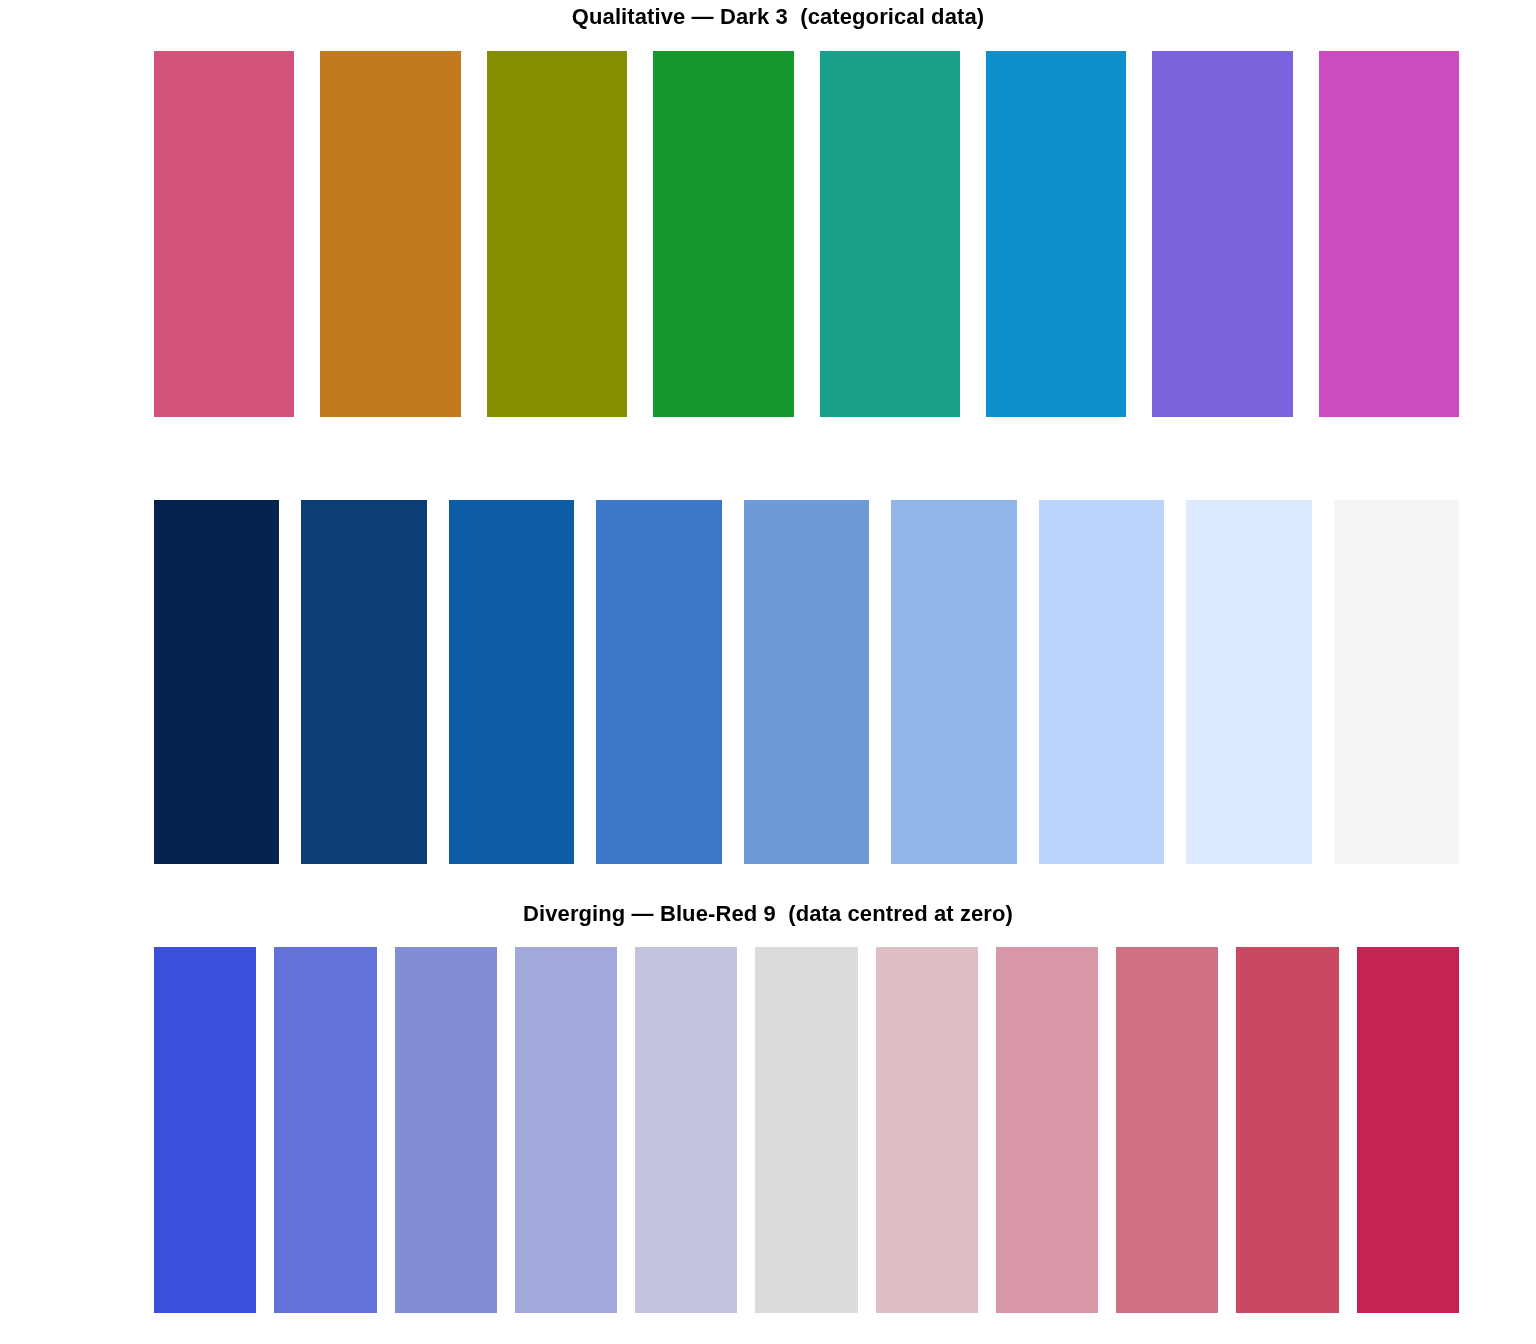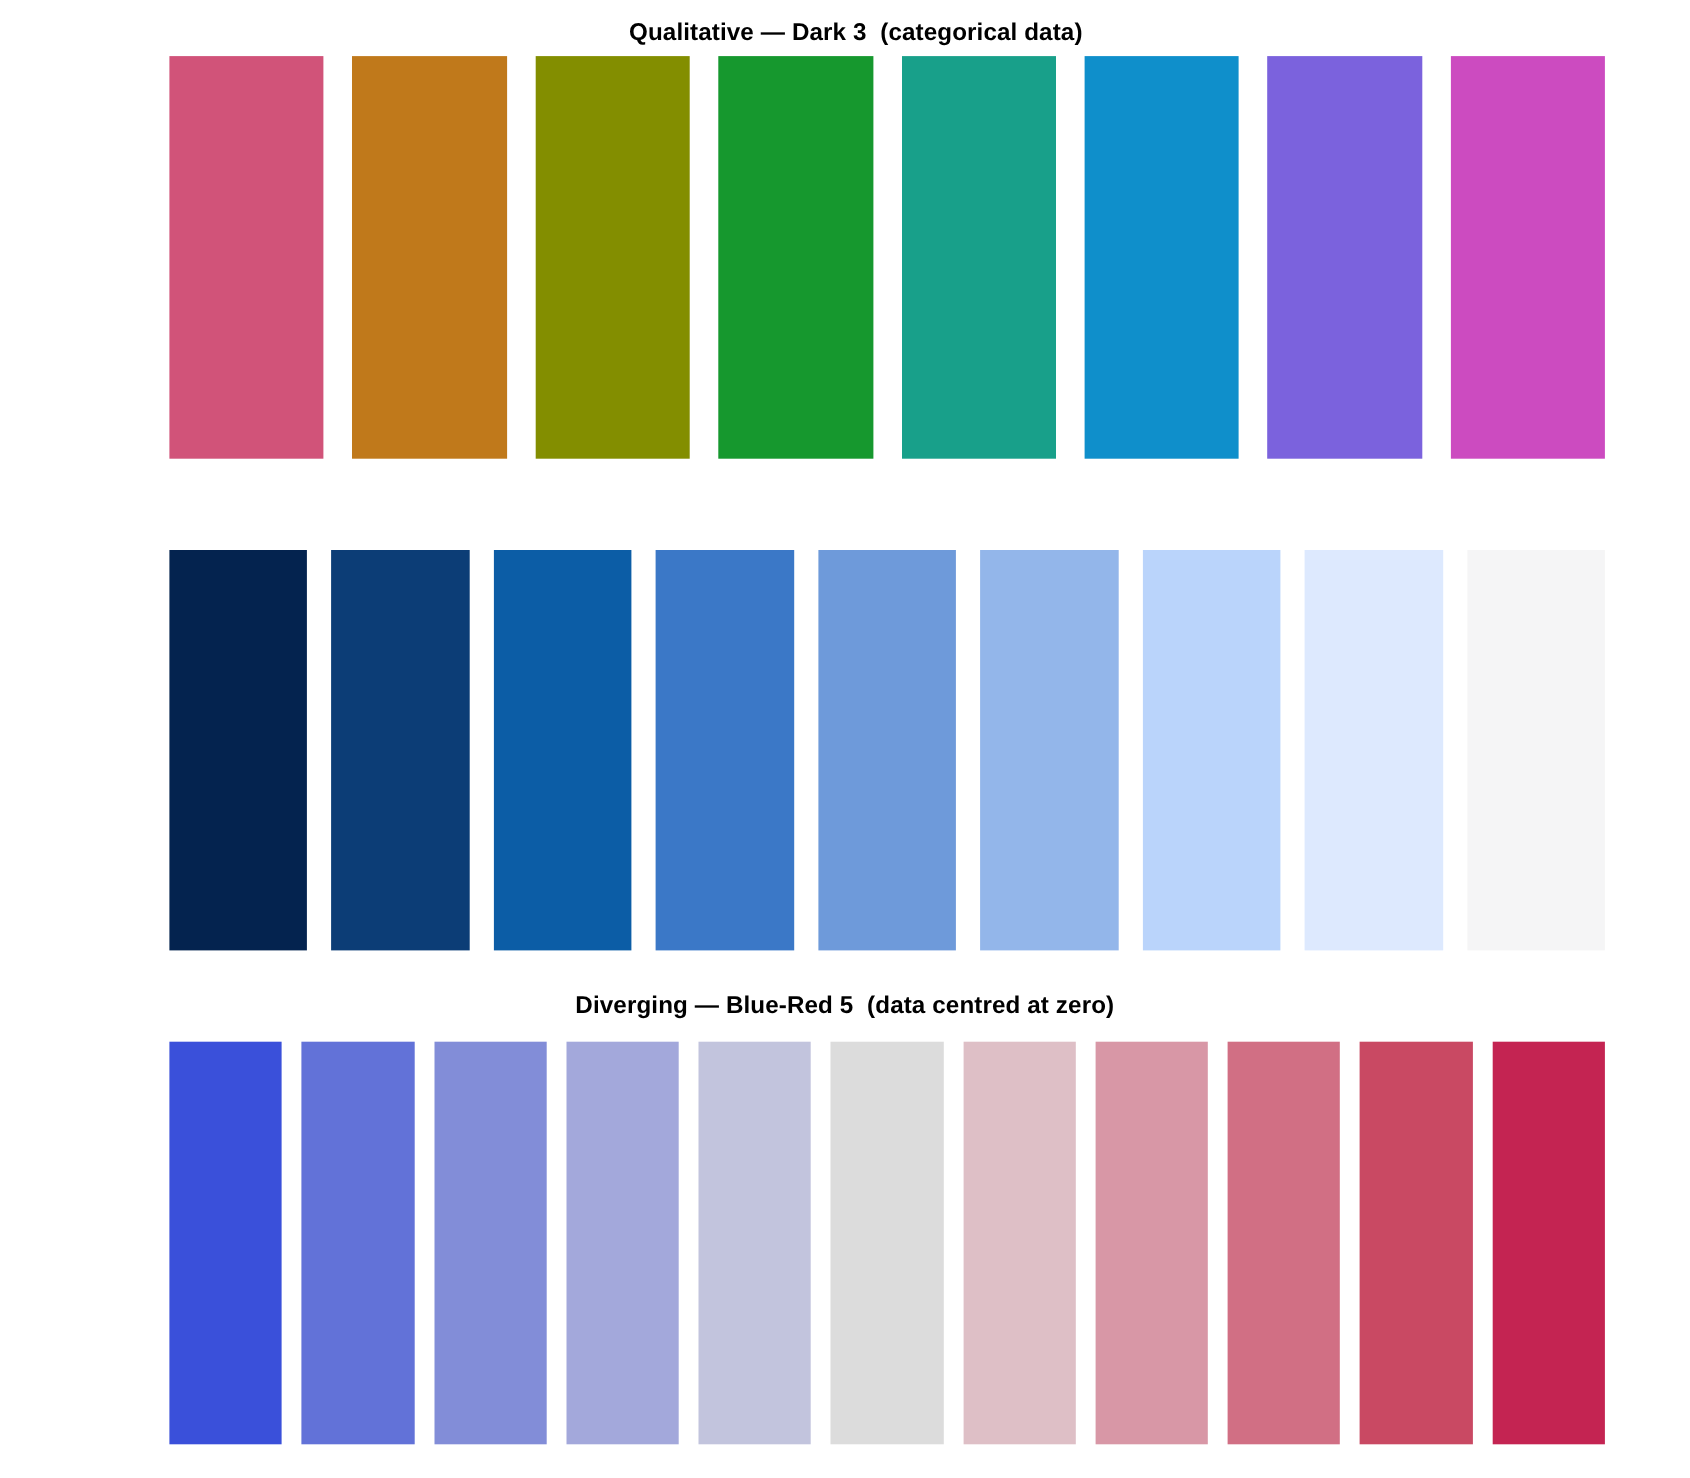--- a/index.html
+++ b/index.html
@@ -38,21 +38,21 @@
     position: absolute;
     display: flex;
     align-items: stretch;
   }
   .swatch {
     flex: 1 1 0;
     height: 100%;
   }
   
   #panel-qualitative { top: 4px; }
-  #panel-qualitative .panel-title { margin-top: 12px; padding-left: 20px; }
+  #panel-qualitative .panel-title { margin-top: 0px; padding-left: 20px; }
   #row-qualitative {
     left: 154px;
     top: 51px;
     width: 1305px;
     height: 366px;
     gap: 26px;
   }
   #panel-sequential { top: 455px; }
   #row-sequential {
     left: 154px;
@@ -95,21 +95,21 @@
       <div class="swatch" style="background: rgb(12, 93, 166);"></div>
       <div class="swatch" style="background: rgb(59, 120, 199);"></div>
       <div class="swatch" style="background: rgb(110, 154, 218);"></div>
       <div class="swatch" style="background: rgb(147, 182, 234);"></div>
       <div class="swatch" style="background: rgb(186, 212, 251);"></div>
       <div class="swatch" style="background: rgb(221, 233, 254);"></div>
       <div class="swatch" style="background: rgb(245, 245, 246);"></div>
     </div>
 
   <div class="panel" id="panel-diverging">
-    <div class="panel-title">Diverging — Blue-Red 5  (data centred at zero)</div>
+    <div class="panel-title">Diverging — Blue-Red 9  (data centred at zero)</div>
   </div>
   <div class="swatch-row" id="row-diverging">
       <div class="swatch" style="background: rgb(58, 80, 218);"></div>
       <div class="swatch" style="background: rgb(98, 114, 216);"></div>
       <div class="swatch" style="background: rgb(130, 141, 216);"></div>
       <div class="swatch" style="background: rgb(163, 168, 219);"></div>
       <div class="swatch" style="background: rgb(194, 196, 221);"></div>
       <div class="swatch" style="background: rgb(220, 220, 220);"></div>
       <div class="swatch" style="background: rgb(222, 191, 198);"></div>
       <div class="swatch" style="background: rgb(216, 151, 166);"></div>

